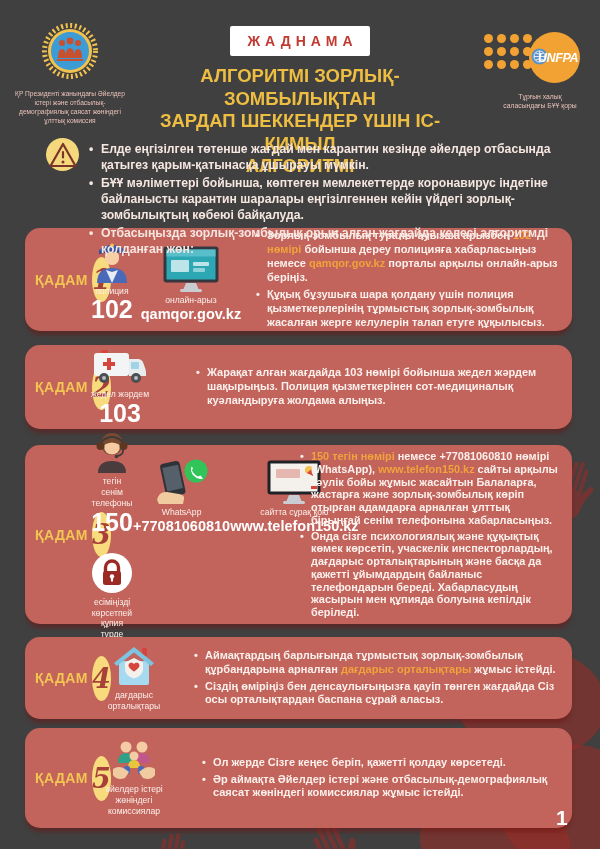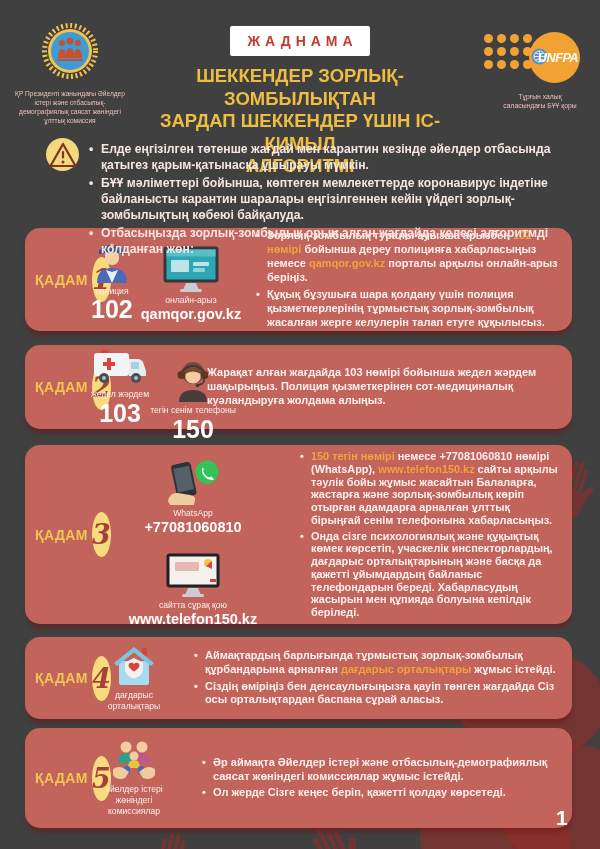--- a/index.html
+++ b/index.html
@@ -48,21 +48,21 @@
   .s5 { top:728px; height:100px; }
 
   .step-left { flex:none; width:66px; padding-left:10px; display:flex; flex-direction:row; align-items:center; gap:4px; }
   .step-label { font-size:14px; font-weight:bold; color:#F3C653; letter-spacing:.4px; }
   .step-num { width:45px; height:45px; border-radius:50%; background:#F7DB7D; display:flex; align-items:center;
     justify-content:center; font-family:"DejaVu Serif", serif; font-style:italic; font-weight:bold;
     font-size:27px; color:#A8403A; }
 
   .icons { flex:none; display:flex; justify-content:flex-start; align-items:flex-end; gap:8px; }
   .icons1 { width:160px; } .icons2 { width:100px; } .icons4 { width:98px; } .icons5 { width:106px; }
-  .icons3 { flex:none; width:204px; display:grid; grid-template-columns:1fr; row-gap:17px; align-items:end; }
+  .icons3 { flex:none; width:204px; display:grid; grid-template-columns:1fr 1fr 1fr; row-gap:17px; align-items:end; }
   .figure { display:flex; flex-direction:column; align-items:center; }
   .figure .cap { font-size:8.6px; color:#FBEFE9; margin-top:3px; text-align:center; line-height:1.25; max-width:86px; }
   .figure .val { font-weight:bold; color:#fff; text-align:center; }
   .val-big { font-size:25px; line-height:1.05; }
   .val-mid { font-size:14.5px; line-height:1.15; }
 
   .step-text { flex:1; padding:8px 14px 8px 4px; }
   .bullets { list-style:none; }
   .bullets li { position:relative; padding-left:12px; color:#FBF0EB; font-weight:bold;
     font-size:11px; line-height:1.27; }
@@ -108,21 +108,21 @@
           <path d="M33 36 q0-9 4-9 q4 0 4 9 Z"></path>
       </g>
       <path d="M16 38 h26" stroke="#C8502F" stroke-width="2"></path>
     </svg>
     <div class="caption">ҚР Президенті жанындағы Әйелдер істері және отбасылық-демографиялық саясат жөніндегі ұлттық комиссия</div>
   </div>
 
   <div class="center-head">
     <div class="memo-badge">ЖАДНАМА</div>
     <div class="poster-title">
-      <span>ШЕККЕНДЕР ЗОРЛЫҚ-ЗОМБЫЛЫҚТАН</span><br>
+      <span>АЛГОРИТМІ ЗОРЛЫҚ-ЗОМБЫЛЫҚТАН</span><br>
       <span>ЗАРДАП ШЕККЕНДЕР ҮШІН ІС-ҚИМЫЛ</span><br>
       <span>АЛГОРИТМІ</span>
     </div>
   </div>
 
   <div class="unfpa-block">
     <div class="unfpa-lockup">
       <div class="unfpa-dots">
         <i></i>
           <i></i>
@@ -346,20 +346,20 @@
           <rect x="13" y="27" width="6" height="8" rx="2" fill="#4A69B8"></rect>
           <rect x="27" y="27" width="6" height="8" rx="2" fill="#4A69B8"></rect>
           <path d="M2 30 q6 -4 12 0 l4 3 l-4 6 q-8 3 -12 -3 Z" fill="#F0CBA0"></path>
           <path d="M44 30 q-6 -4 -12 0 l-4 3 l4 6 q8 3 12 -3 Z" fill="#F0CBA0"></path>
         </svg>
         <div class="cap">әйелдер істері жөніндегі комиссиялар</div>
       </div>
     </div>
     <div class="step-text">
       <ul class="bullets">
+        <li><span>Ол жерде Сізге кеңес беріп, қажетті қолдау көрсетеді.</span></li>
         <li><span>Әр аймақта Әйелдер істері және отбасылық-демографиялық саясат жөніндегі комиссиялар жұмыс істейді.</span></li>
-        <li><span>Ол жерде Сізге кеңес беріп, қажетті қолдау көрсетеді.</span></li>
       </ul>
     </div>
   </section>
 
   <div class="page-number">1</div>
 </div>
 
 </body></html>

